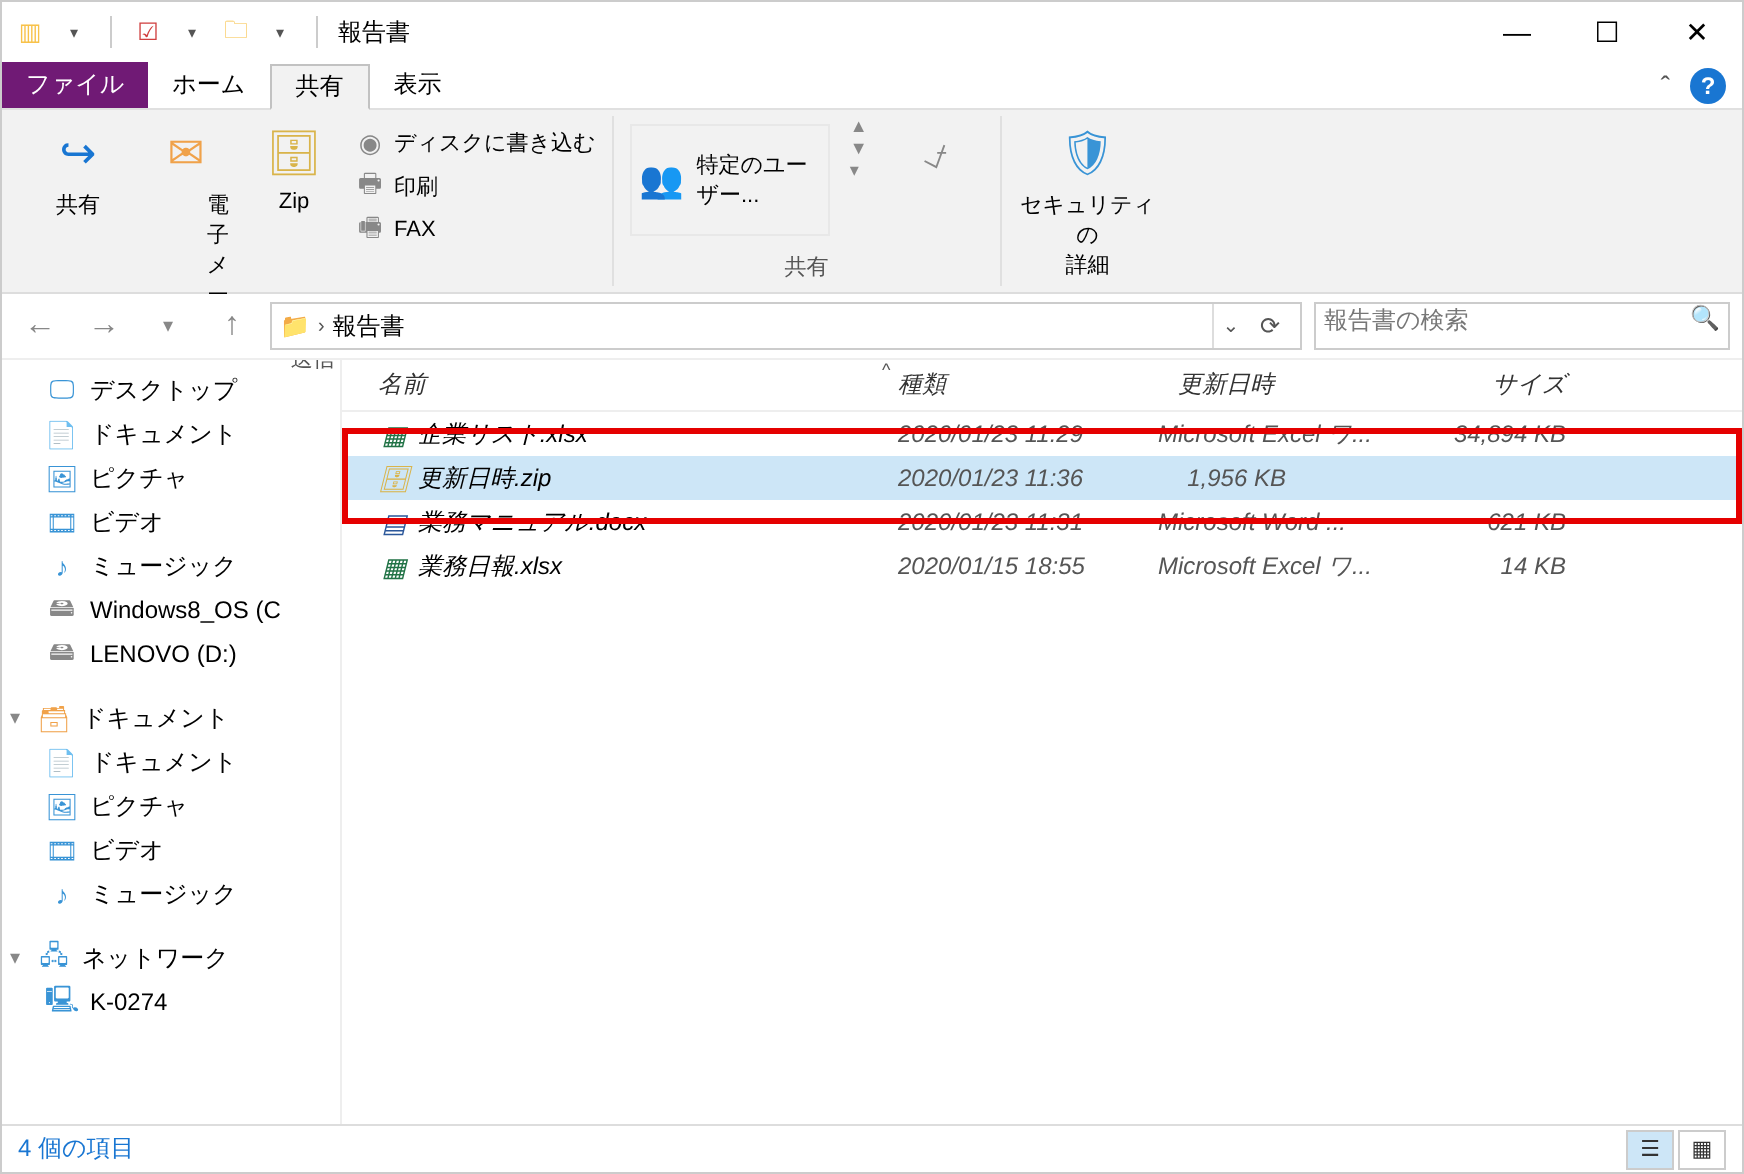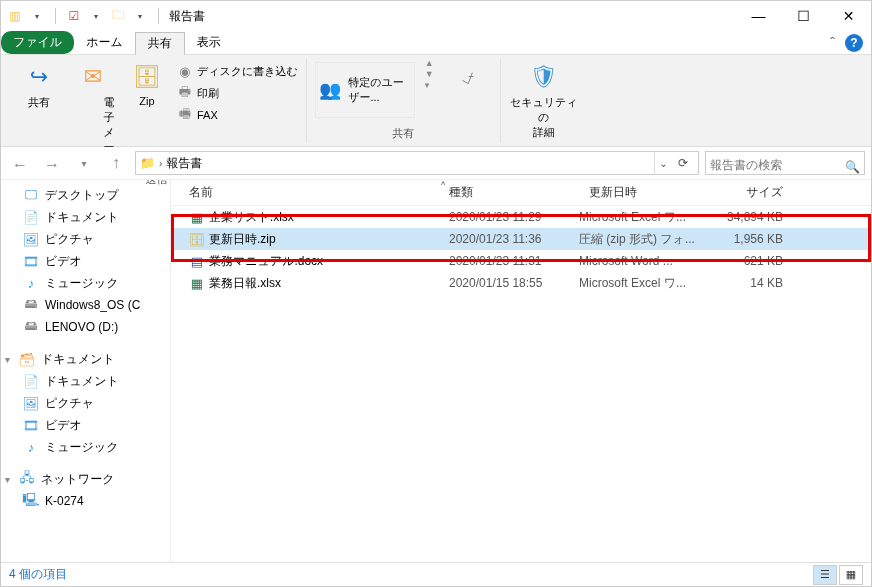--- a/index.html
+++ b/index.html
@@ -8,21 +8,21 @@
   .titlebar { height: 30px; display: flex; align-items: center; padding-left: 6px; background: #fff; border-bottom: 0; }
   .titlebar .qat { display: flex; gap: 6px; align-items: center; }
   .titlebar .ic { width: 16px; height: 16px; display: inline-flex; align-items: center; justify-content: center; font-size: 12px; }
   .titlebar .divider { width: 1px; height: 16px; background: #ccc; margin: 0 4px; }
   .titlebar .title { margin-left: 6px; font-size: 12px; }
   .titlebar .winctl { margin-left: auto; display: flex; }
   .winbtn { width: 45px; height: 29px; display: flex; align-items: center; justify-content: center; font-size: 14px; }
   
   .menubar { height: 24px; display: flex; align-items: stretch; background: #fff; border-bottom: 1px solid #e0e0e0; }
   .menutab { padding: 0 12px; display: flex; align-items: center; font-size: 12px; }
-  .filetab { background: #15803d; color: #fff; border-radius: 10px; }
+  .filetab { background: #701a75; color: #fff; }
   .activetab { border: 1px solid #c2c2c2; border-bottom-color: #f2f2f2; background: #f2f2f2; position: relative; top: 1px; }
   .menuright { margin-left: auto; display: flex; align-items: center; padding-right: 8px; gap: 10px;}
   .helpbtn { width: 18px; height: 18px; border-radius: 50%; background: #1976d2; color: #fff; display: flex; align-items: center; justify-content: center; font-weight: bold; font-size: 12px;}
   
   .ribbon { height: 92px; background: #f2f2f2; border-bottom: 1px solid #ddd; display: flex; padding: 3px 6px; }
   .rgroup { display: flex; flex-direction: column; justify-content: space-between; border-right: 1px solid #e0e0e0; padding: 0 8px 2px 8px; }
   .rgroup-body { display: flex; gap: 6px; flex: 1; align-items: flex-start; }
   .rgroup-label { text-align: center; font-size: 11px; color: #555; margin-top: 2px;}
   .rbtn-big { display: flex; flex-direction: column; align-items: center; width: 48px; gap: 2px; font-size: 11px; text-align: center; padding-top: 3px;}
   .rbtn-big .bicon { width: 32px; height: 32px; display: flex; align-items: center; justify-content: center; font-size: 22px; }
@@ -30,34 +30,34 @@
   .rbtn-small .sicon { width:16px; height:16px; display:flex; align-items:center; justify-content:center; font-size:13px; }
   .smallstack { display:flex; flex-direction:column; justify-content:flex-start; gap:0px; padding-top:2px; }
   
   .addrrow { height: 32px; background: #fff; display: flex; align-items: center; padding: 4px 6px; gap: 6px; }
   .navbtn { width: 26px; height: 26px; display: flex; align-items: center; justify-content: center; color: #888; font-size: 16px;}
   .addrbox { flex: 1; height: 24px; border: 1px solid #ccc; display: flex; align-items: center; padding: 0 4px; font-size: 12px; gap: 4px; }
   .addrbox .chev { color: #555; font-size: 10px; }
   .addrright { display:flex; margin-left:auto; }
   .addricon { width: 22px; height: 22px; display:flex; align-items:center; justify-content:center; color:#555;}
   .dropsplit { width:18px; border-left:1px solid #ddd; display:flex; align-items:center; justify-content:center; color:#555; font-size:10px;}
-  .searchbox { width: 160px; height: 24px; border: 1px solid #ccc; display: flex; align-items:flex-end; padding: 0 4px; color:#777; }
+  .searchbox { width: 208px; height: 24px; border: 1px solid #ccc; display: flex; align-items:flex-start; padding: 0 4px; color:#777; }
   .searchbox .sph { flex:1; font-size:12px;}
   
   .body { flex:1; display:flex; overflow:hidden; border-top: 1px solid #eee;}
   .nav { width: 170px; border-right: 1px solid #eee; overflow:hidden; padding-top: 4px;}
   .navitem { display:flex; align-items:center; gap: 6px; height: 22px; padding-left: 22px; font-size: 12px;}
   .navtoggle { position: relative;}
   .navtoggle::before { content:"▾"; color:#888; position:absolute; left:4px; font-size:10px;}
   .nicon { width:16px; height:16px; display:flex; align-items:center; justify-content:center; font-size:13px;}
   .navspacer { height: 10px;}
   
   .list { flex:1; display:flex; flex-direction:column; }
   .colhead { height: 26px; display:flex; align-items:center; font-size:12px; color:#333; border-bottom: 1px solid #eee; padding-left: 10px;}
-  .col { padding: 0 8px; }
+  .col { padding: 0 8px; font-style: italic; }
   .col-name { width: 260px; display:flex; align-items:center; gap: 4px;}
   .col-date { width: 130px;}
   .col-type { width: 140px;}
   .col-size { width: 80px; text-align: right;}
   .row { height: 22px; display:flex; align-items:center; padding-left: 10px; font-size: 12px; color:#000;}
   .row .col-date, .row .col-type, .row .col-size { color:#555;}
   .row.sel { background: #cde6f7; }
   .highlightbox { position: relative; }
   .highlightbox::after { content:""; position:absolute; left:0; right:0; top:-14px; bottom:-12px; border: 3px solid #e50000; pointer-events:none;}
   .ficon { width:16px; height:16px; display:flex; align-items:center; justify-content:center; font-size:13px;}
@@ -278,21 +278,20 @@
           <div class="col col-date">2020/01/23 11:29</div>
           <div class="col col-type">Microsoft Excel ワ...</div>
           <div class="col col-size">34,894 KB</div>
         </div>
         <div class="row sel highlightbox">
           <div class="col col-name">
             <span class="ficon zipic">🗄</span>
             <span>更新日時.zip</span>
           </div>
           <div class="col col-date">2020/01/23 11:36</div>
-          <div class="col col-type">圧縮 (zip 形式) フォ...</div>
           <div class="col col-size">1,956 KB</div>
         </div>
         <div class="row">
           <div class="col col-name">
             <span class="ficon docic">▤</span>
             <span>業務マニュアル.docx</span>
           </div>
           <div class="col col-date">2020/01/23 11:31</div>
           <div class="col col-type">Microsoft Word ...</div>
           <div class="col col-size">621 KB</div>

